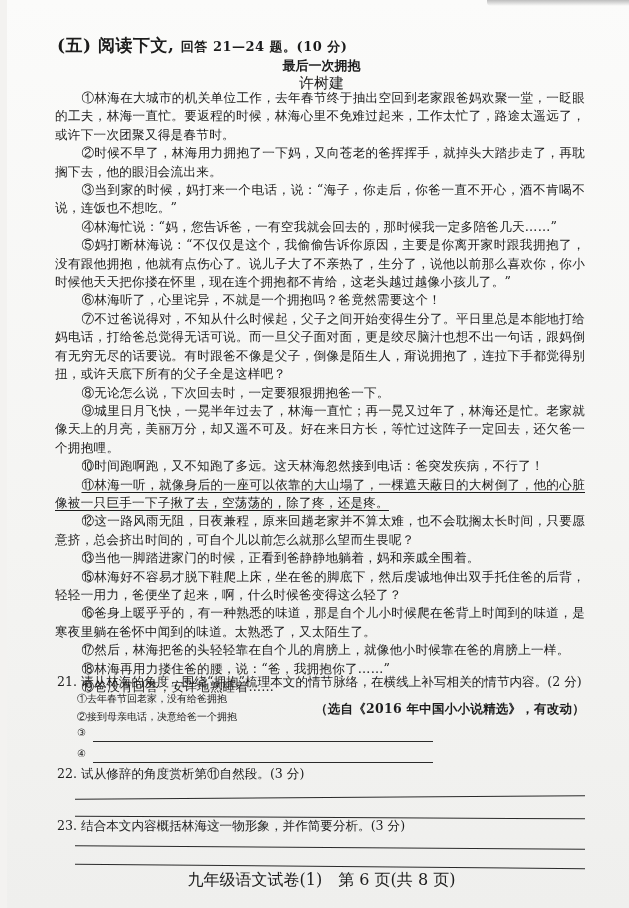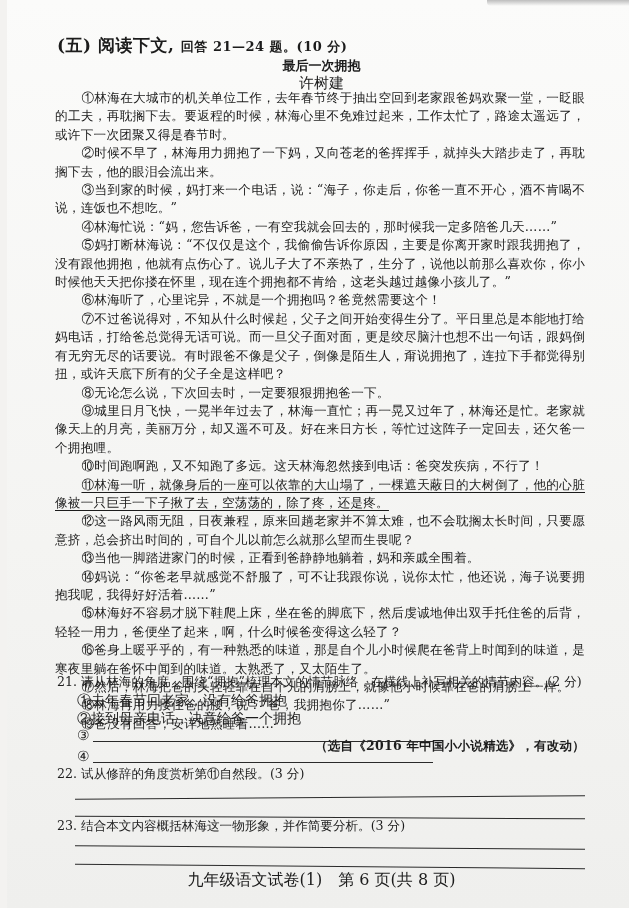--- a/index.html
+++ b/index.html
@@ -35,21 +35,21 @@
   }
   .body-text {
     position: absolute; left: 48px; top: 89px; width: 530px;
     font-size: 12.6px; line-height: 18.4px; letter-spacing: 0.25px;
   }
   .para { text-indent: 2.1em; margin: 0; text-align: justify; }
   .source {
     text-align: right; margin: 4px 0 0 0; font-size: 12.5px; font-weight: bold;
   }
   .q { position: absolute; left: 50px; font-size: 12.6px; }
-  .sub { position: absolute; left: 70px; font-size: 14px; }
+  .sub { position: absolute; left: 70px; font-size: 10px; }
   .blank-line {
     position: absolute; height: 0; border-top: 1.3px solid #2a2a2a;
   }
   .footer {
     position: absolute; left: 0; width: 629px; top: 870px; text-align: center;
     font-size: 16px;
   }
 </style>
 </head>
 <body>
@@ -59,34 +59,33 @@
 
   <div class="section-head">
     <span>(五) 阅读下文,</span>
     <span class="small">回答 21—24 题。(10 分)</span>
   </div>
 
   <div class="title">最后一次拥抱</div>
   <div class="author">许树建</div>
 
   <div class="body-text">
-    <p class="para">①林海在大城市的机关单位工作，去年春节终于抽出空回到老家跟爸妈欢聚一堂，一眨眼的工夫，再耽搁下去。要返程的时候，林海心里不免难过起来，工作太忙了，路途太遥远了，或许下一次团聚又得是春节时。</p>
+    <p class="para">①林海在大城市的机关单位工作，去年春节终于抽出空回到老家跟爸妈欢聚一堂，一眨眼的工夫，林海一直忙。要返程的时候，林海心里不免难过起来，工作太忙了，路途太遥远了，或许下一次团聚又得是春节时。</p>
     <p class="para">②时候不早了，林海用力拥抱了一下妈，又向苍老的爸挥挥手，就掉头大踏步走了，再耽搁下去，他的眼泪会流出来。</p>
     <p class="para">③当到家的时候，妈打来一个电话，说：“海子，你走后，你爸一直不开心，酒不肯喝不说，连饭也不想吃。”</p>
     <p class="para">④林海忙说：“妈，您告诉爸，一有空我就会回去的，那时候我一定多陪爸几天……”</p>
     <p class="para">⑤妈打断林海说：“不仅仅是这个，我偷偷告诉你原因，主要是你离开家时跟我拥抱了，没有跟他拥抱，他就有点伤心了。说儿子大了不亲热了，生分了，说他以前那么喜欢你，你小时候他天天把你搂在怀里，现在连个拥抱都不肯给，这老头越过越像小孩儿了。”</p>
     <p class="para">⑥林海听了，心里诧异，不就是一个拥抱吗？爸竟然需要这个！</p>
     <p class="para">⑦不过爸说得对，不知从什么时候起，父子之间开始变得生分了。平日里总是本能地打给妈电话，打给爸总觉得无话可说。而一旦父子面对面，更是绞尽脑汁也想不出一句话，跟妈倒有无穷无尽的话要说。有时跟爸不像是父子，倒像是陌生人，甭说拥抱了，连拉下手都觉得别扭，或许天底下所有的父子全是这样吧？</p>
     <p class="para">⑧无论怎么说，下次回去时，一定要狠狠拥抱爸一下。</p>
     <p class="para">⑨城里日月飞快，一晃半年过去了，林海一直忙；再一晃又过年了，林海还是忙。老家就像天上的月亮，美丽万分，却又遥不可及。好在来日方长，等忙过这阵子一定回去，还欠爸一个拥抱哩。</p>
     <p class="para">⑩时间跑啊跑，又不知跑了多远。这天林海忽然接到电话：爸突发疾病，不行了！</p>
     <p class="para underline" style="text-decoration: underline; text-underline-offset: 3px;">⑪林海一听，就像身后的一座可以依靠的大山塌了，一棵遮天蔽日的大树倒了，他的心脏像被一只巨手一下子揪了去，空荡荡的，除了疼，还是疼。</p>
     <p class="para">⑫这一路风雨无阻，日夜兼程，原来回趟老家并不算太难，也不会耽搁太长时间，只要愿意挤，总会挤出时间的，可自个儿以前怎么就那么望而生畏呢？</p>
     <p class="para">⑬当他一脚踏进家门的时候，正看到爸静静地躺着，妈和亲戚全围着。</p>
-    <p class="para">⑭妈说：“你爸老早就感觉不舒服了，可不让我跟你说，说你太忙，他还说，海子说要拥抱我呢，我得好好活着……”</p>
     <p class="para">⑮林海好不容易才脱下鞋爬上床，坐在爸的脚底下，然后虔诚地伸出双手托住爸的后背，轻轻一用力，爸便坐了起来，啊，什么时候爸变得这么轻了？</p>
     <p class="para">⑯爸身上暖乎乎的，有一种熟悉的味道，那是自个儿小时候爬在爸背上时闻到的味道，是寒夜里躺在爸怀中闻到的味道。太熟悉了，又太陌生了。</p>
     <p class="para">⑰然后，林海把爸的头轻轻靠在自个儿的肩膀上，就像他小时候靠在爸的肩膀上一样。</p>
     <p class="para">⑱林海再用力搂住爸的腰，说：“爸，我拥抱你了……”</p>
     <p class="para">⑲爸没有回答，安详地熟睡着……</p>
     <p class="source">（选自《2016 年中国小小说精选》，有改动）</p>
   </div>
 
   <div class="q" style="top:674px;text-align:right;">21. 请从林海的角度，围绕“拥抱”梳理本文的情节脉络，在横线上补写相关的情节内容。(2 分)</div>
   <div class="sub" style="top:692px;">①去年春节回老家，没有给爸拥抱</div>

